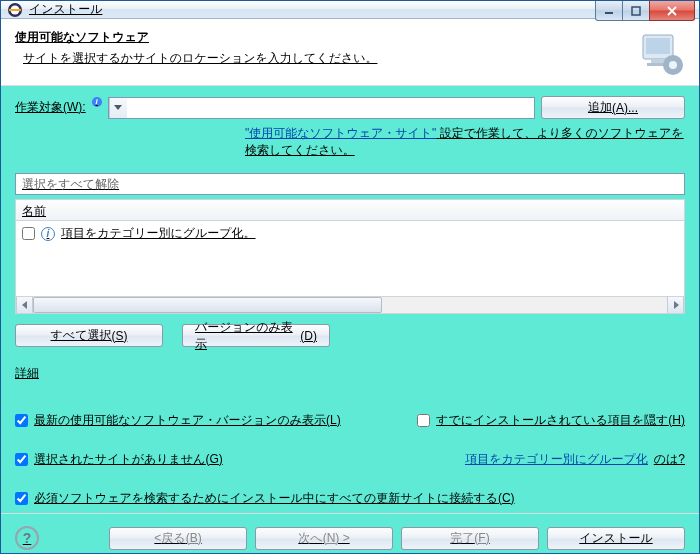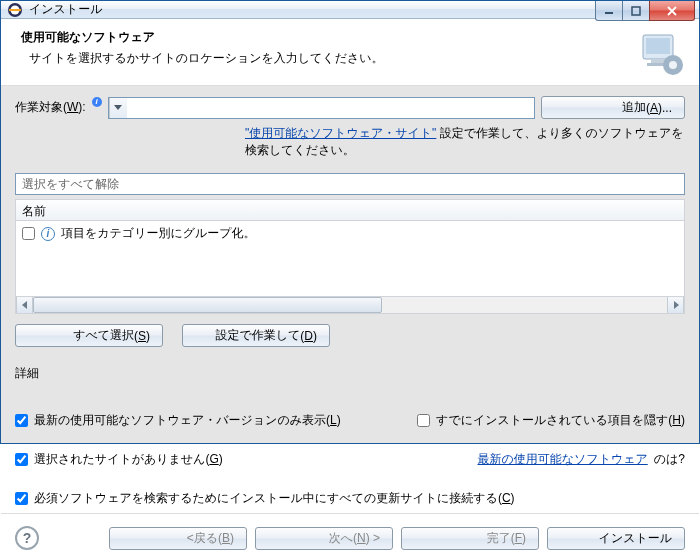--- a/index.html
+++ b/index.html
@@ -1,38 +1,38 @@
 <!DOCTYPE html>
 <html><head>
 <meta charset="utf-8">
 <style>
 * { box-sizing: border-box; margin: 0; padding: 0; font-family: "Meiryo UI", "MS UI Gothic", sans-serif; font-size: 12px; }
 body { background: #fff; width: 700px; height: 554px; overflow: hidden; }
-.window { width: 700px; height: 444px; border: 1px solid #1a5a9a; background: #e5e5e5; display: flex; flex-direction: column; }
+.window { width: 700px; height: 554px; border: 1px solid #1a5a9a; background: #5eead4; display: flex; flex-direction: column; text-decoration: underline; }
 .titlebar { height: 28px; background: linear-gradient(to bottom, #fdfefe 0%, #eaf0f7 45%, #d7e4f2 50%, #dde9f7 100%); display: flex; align-items: center; border-bottom: 1px solid #9fb6c9; position: relative; }
 .titlebar-icon { width: 16px; height: 16px; margin: 0 6px; }
 .titlebar-title { color: #000; flex: 1; }
 .win-controls { display: flex; height: 20px; position: absolute; right: 4px; top: 0; }
 .win-btn { width: 28px; height: 20px; border: 1px solid #5b7b9b; border-top: none; background: linear-gradient(to bottom,#e8eff8,#cad9ec 48%,#bcd0e7 52%,#d9e6f5); display: flex; align-items: center; justify-content: center; margin-left: -1px; }
 .win-btn.min { border-bottom-left-radius: 3px; }
 .win-btn.close { width: 46px; background: linear-gradient(to bottom,#f1a7a0,#e6766c 48%,#d9483b 52%,#e4857c); border-color:#8b3a33; border-bottom-right-radius: 3px; }
 .win-btn svg { display: block; }
-.header-panel { background: #fff; padding: 10px 14px 8px 20px; display: flex; border-bottom: 1px solid #ddd; }
+.header-panel { background: #fff; padding: 10px 14px 8px 14px; display: flex; border-bottom: 1px solid #ddd; }
 .header-text { flex: 1; }
 .header-title { font-weight: bold; margin-bottom: 4px; }
 .header-sub { margin-left: 8px; }
 .header-icon { width: 48px; height: 48px; }
 .body-area { padding: 10px 14px 6px 14px; display: flex; flex-direction: column; flex: 1; }
 .work-row { display: flex; align-items: center; gap: 6px; }
 .work-label { white-space: nowrap; }
 .info-badge { width:10px; height:10px; border-radius:50%; background:#3b82f6; color:#fff; font-size:8px; display:inline-flex; align-items:center; justify-content:center; font-style:italic; font-weight:bold; line-height:1; position:relative; top:-6px; }
 .combo { flex: 1; height: 22px; border: 1px solid #7a9ab8; display: flex; align-items: center; background: #fff; position: relative; }
 .combo-text { flex: 1; padding: 0 4px; background: #3399ff; color: #fff; height: 16px; line-height: 16px; margin: 2px; }
 .combo-arrow { width: 18px; height: 100%; display:flex; align-items:center; justify-content:center; border-left:1px solid #c0c8d0; background: linear-gradient(to bottom,#f6f8fb,#e4ecf5); }
-.btn { height: 23px; border: 1px solid #8a9aa8; background: linear-gradient(to bottom,#fdfdfe,#ebf0f6 48%,#dde6f1 52%,#eef3f9); padding: 0 12px; border-radius: 3px; cursor: default; display:inline-flex; align-items:center; justify-content:flex-end; }
+.btn { height: 23px; border: 1px solid #8a9aa8; background: linear-gradient(to bottom,#fdfdfe,#ebf0f6 48%,#dde6f1 52%,#eef3f9); padding: 0 12px; border-radius: 3px; cursor: default; display:inline-flex; align-items:center; justify-content:center; }
 .btn-wide { width: 144px; }
 .btn.disabled { color: #888; }
 .link-row { margin-top: 6px; text-align: left; padding-left: 230px; }
 .link-row a { color: #0645ad; text-decoration: underline; }
 .link-row span { color: #000; }
 .filter-input { margin-top: 14px; height: 22px; border: 1px solid #7a9ab8; padding: 2px 6px; color: #666; background:#fff; }
 .table-header { margin-top: 4px; height: 22px; border: 1px solid #d0d4d8; background: linear-gradient(to bottom,#fdfefe,#eef2f7); padding: 3px 6px; }
 .tree-body { border: 1px solid #d0d4d8; border-top: none; height: 76px; padding: 4px 6px; background:#fff; }
 .tree-row { display: flex; align-items: center; gap: 6px; }
 .tree-row input[type=checkbox]{ width:13px; height:13px; }
@@ -142,21 +142,21 @@
         </div>
       <div class="arrow">
           <svg width="6" height="8">
             <path d="M1 0l5 4-5 4z" fill="#6a7a88"></path>
           </svg>
         </div>
     </div>
 
     <div class="sel-row">
       <div class="btn"><span>すべて選択</span>(<span class="u">S</span>)</div>
-      <div class="btn"><span>設定で作業して</span>(<span class="u">D</span>)</div>
+      <div class="btn"><span>バージョンのみ表示</span>(<span class="u">D</span>)</div>
     </div>
 
     <div class="details-label">詳細</div>
 
     <div class="options">
       <div class="opt-row">
         <div class="opt-left">
           <input type="checkbox" checked="" style="">
           <span><span>最新の使用可能なソフトウェア・バージョンのみ表示</span>(<span class="u">L</span>)</span>
         </div>
@@ -164,21 +164,21 @@
           <input type="checkbox" style="">
           <span><span>すでにインストールされている項目を隠す</span>(<span class="u">H</span>)</span>
         </div>
       </div>
       <div class="opt-row">
         <div class="opt-left">
           <input type="checkbox" checked="" style="">
           <span><span>選択されたサイトがありません</span>(<span class="u">G</span>)</span>
         </div>
         <div class="opt-right">
-          <a href="#">最新の使用可能なソフトウェア</a>
+          <a href="#">項目をカテゴリー別にグループ化</a>
           <span> のは?</span>
         </div>
       </div>
       <div class="opt-row">
         <div class="opt-left">
           <input type="checkbox" checked="" style="">
           <span><span>必須ソフトウェアを検索するためにインストール中にすべての更新サイトに接続する</span>(<span class="u">C</span>)</span>
         </div>
       </div>
     </div>

